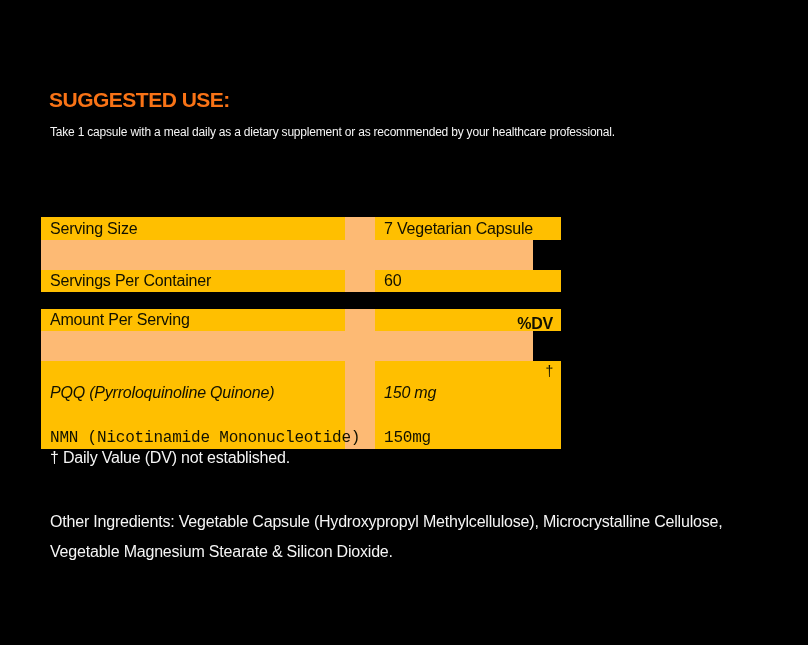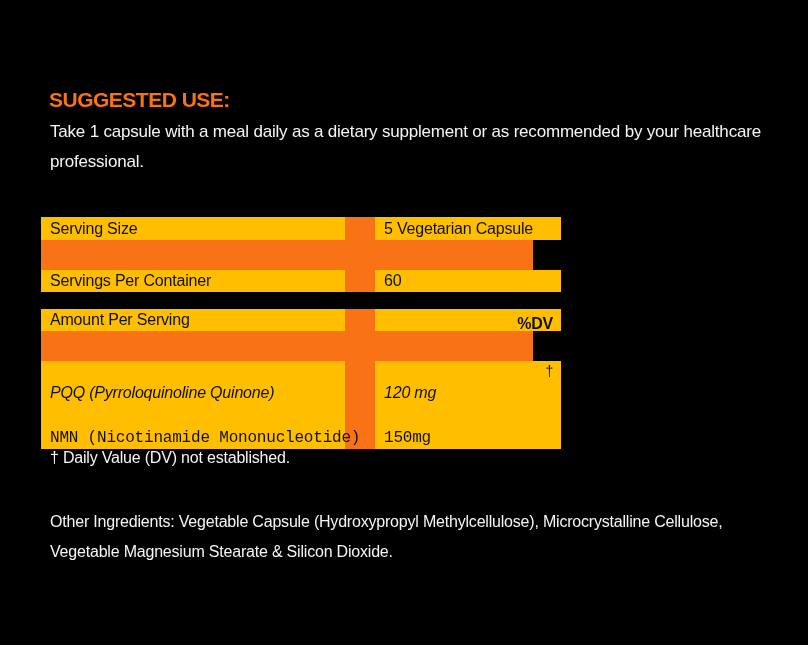--- a/index.html
+++ b/index.html
@@ -15,27 +15,27 @@
   .abs{position:absolute;}
 
   
   .heading{
     left:49px; top:88px;
     font-size:21px; font-weight:bold; color:#f97316;
     letter-spacing:-0.5px;
   }
   .body-text{
     left:50px; top:117px; width:722px;
-    font-size:17px; line-height:30px; color:#f5f5f5;
+    font-size:12px; line-height:30px; color:#f5f5f5;
   }
 
   
   .gold-table{
     display:grid;
-    background:#f97316;
+    background:#fdba74;
     grid-gap:2px;
     gap:30px;
   }
   .gold-cell{
     background:#FFBF00;
     color:#111100;
     font-size:16px;
     display:flex; align-items:center;
     padding:0 0 0 9px;
     box-sizing:border-box;
@@ -71,35 +71,35 @@
 </style>
 </head>
 <body>
 
 <div class="abs heading">SUGGESTED USE:</div>
 
 <div class="abs body-text">Take 1 capsule with a meal daily as a dietary supplement or as recommended by your healthcare professional.</div>
 
 <div id="serving-table" class="abs gold-table">
   <div class="gold-cell">Serving Size</div>
-  <div class="gold-cell">5 Vegetarian Capsule</div>
+  <div class="gold-cell">7 Vegetarian Capsule</div>
   <div class="gold-cell">Servings Per Container</div>
   <div class="gold-cell">60</div>
 </div>
 
 <div id="supplement-table" class="abs gold-table">
   <div class="gold-cell hdr">Amount Per Serving</div>
   <div class="gold-cell hdr-right">%DV</div>
 
   <div class="gold-cell body-cell">
     <span class="cell-line row1-line">PQQ (Pyrroloquinoline Quinone)</span>
     <span class="cell-line row2-line">NMN (Nicotinamide Mononucleotide)</span>
   </div>
   <div class="gold-cell body-cell">
     <span class="cell-line dagger-line">†</span>
-    <span class="cell-line row1-line">120 mg</span>
+    <span class="cell-line row1-line">150 mg</span>
     <span class="cell-line row2-line">150mg</span>
   </div>
 </div>
 
 <div class="abs dv-note">† Daily Value (DV) not established.</div>
 
 <div class="abs other-ing">Other Ingredients: Vegetable Capsule (Hydroxypropyl Methylcellulose), Microcrystalline Cellulose, Vegetable Magnesium Stearate &amp; Silicon Dioxide.</div>
 
 </body></html>

